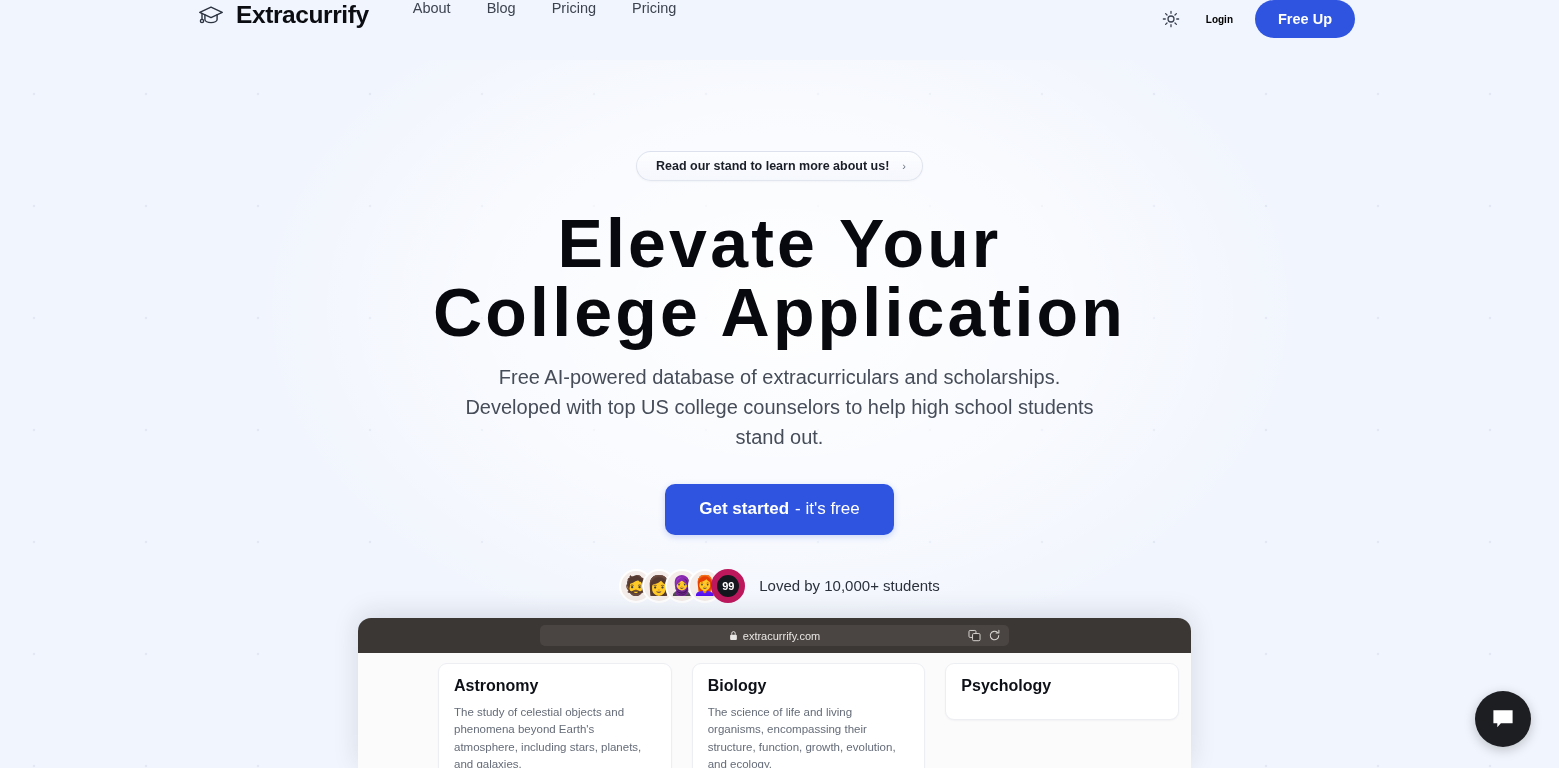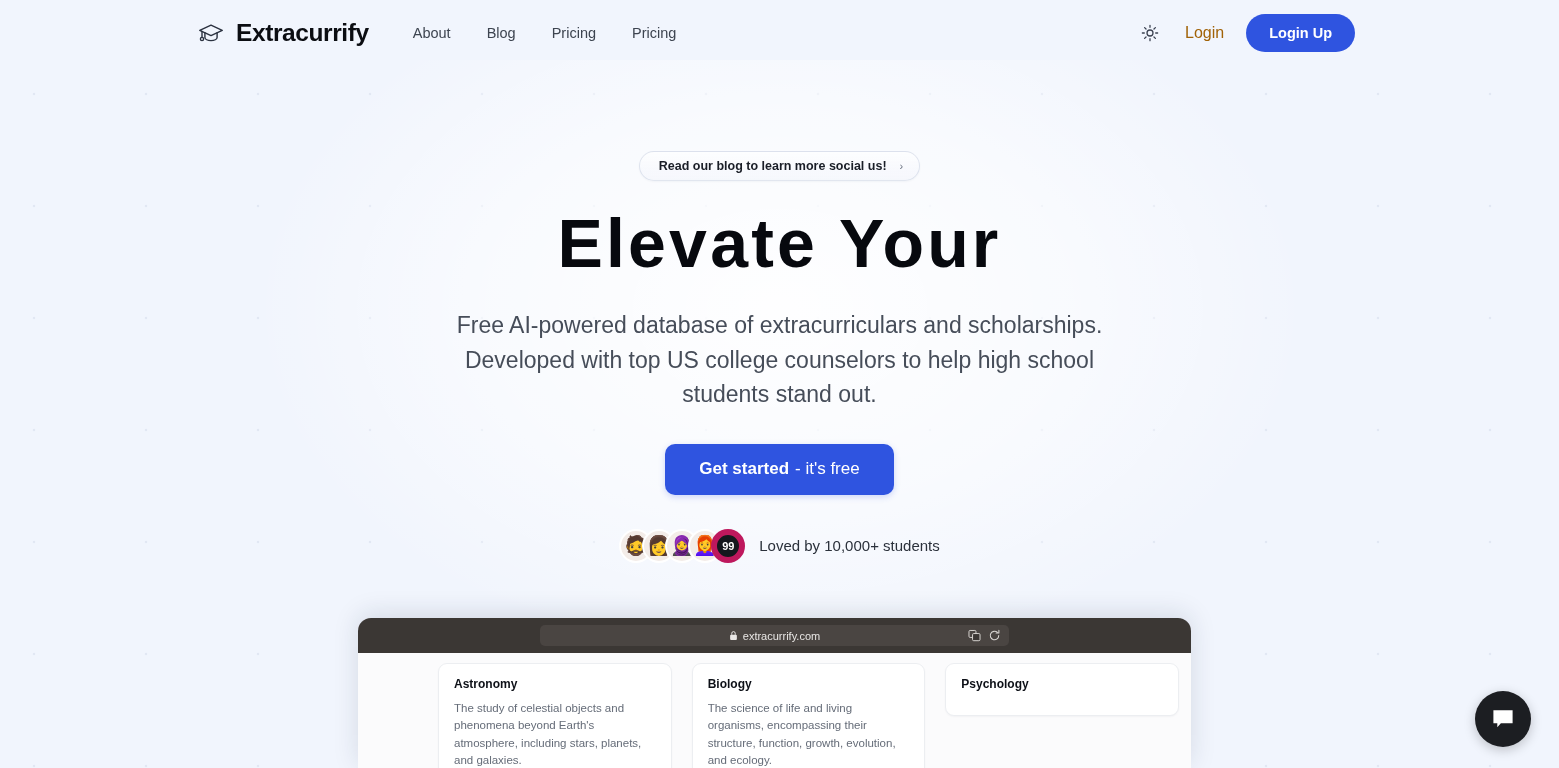--- a/index.html
+++ b/index.html
@@ -40,21 +40,21 @@
     pointer-events: none;
     z-index: 1;
   }
 
   #page { position: relative; z-index: 2; width: 1559px; height: 768px; }
 
   
   #site-header {
     height: 66px;
     display: flex;
-    align-items: center;
+    align-items: flex-start;
     padding: 0 204px 0 196px;
   }
 
   #brand { display: flex; align-items: center; gap: 10px; text-decoration: none; }
   #cap-icon { width: 30px; height: 30px; display: block; flex: none; }
   #brand-name {
     font-size: 24.5px;
     font-weight: bold;
     color: #0b0d12;
     letter-spacing: -0.4px;
@@ -72,23 +72,23 @@
   #header-right { margin-left: auto; display: flex; align-items: center; gap: 22px; }
 
   #theme-toggle {
     width: 26px; height: 26px;
     display: flex; align-items: center; justify-content: center;
     background: none; border: none; cursor: pointer;
   }
   #sun-icon { width: 18px; height: 18px; display: block; }
 
   #login-link {
-    font-size: 16px;
-    font-weight: 400;
-    color: #a16207;
+    font-size: 10px;
+    font-weight: 700;
+    color: #000000;
     text-decoration: none;
     white-space: nowrap;
   }
 
   #signup-button {
     background: #2f54e0;
     color: #ffffff;
     font-size: 14.5px;
     font-weight: bold;
     border: none;
@@ -129,23 +129,23 @@
     margin-top: 28px;
     font-size: 68px;
     font-weight: bold;
     line-height: 1.02;
     color: #07090e;
     letter-spacing: 3.2px;
   }
   .hero-title-line { display: block; }
 
   #hero-subtitle {
-    margin: 30px auto 0;
+    margin: 14px auto 0;
     width: 660px;
-    font-size: 23px;
+    font-size: 20px;
     line-height: 1.5;
     color: #464d59;
   }
 
   #cta-button {
     margin-top: 32px;
     background: #2f54e0;
     border: none;
     border-radius: 10px;
     padding: 0 34px;
@@ -250,21 +250,21 @@
   }
   .subject-card {
     flex: 1;
     background: #ffffff;
     border: 1px solid #eceef1;
     border-radius: 9px;
     padding: 13px 15px 15px;
     box-shadow: 0 1px 2px rgba(25,35,60,0.04);
   }
   .subject-title {
-    font-size: 12px;
+    font-size: 16px;
     font-weight: bold;
     color: #0d1017;
     margin-bottom: 9px;
   }
   .subject-desc {
     font-size: 11.5px;
     line-height: 1.5;
     color: #656c78;
   }
 
@@ -314,34 +314,35 @@
     <div id="header-right">
       <button id="theme-toggle">
         <svg id="sun-icon" viewBox="0 0 24 24" fill="none">
           <circle cx="12" cy="12" r="4" stroke="#3a4150" stroke-width="1.7"></circle>
           <g stroke="#3a4150" stroke-width="1.7" stroke-linecap="round">
             <path d="M12 1.8v2.6M12 19.6v2.6M1.8 12h2.6M19.6 12h2.6M4.8 4.8l1.9 1.9M17.3 17.3l1.9 1.9M19.2 4.8l-1.9 1.9M6.7 17.3l-1.9 1.9"></path>
           </g>
         </svg>
       </button>
       <a id="login-link" href="#">Login</a>
-      <button id="signup-button">Login Up</button>
+      <button id="signup-button">Free Up</button>
     </div>
 
   </header>
 
   <section id="hero">
 
     <div id="blog-banner">
-      <span id="blog-banner-text">Read our blog to learn more social us!</span>
+      <span id="blog-banner-text">Read our stand to learn more about us!</span>
       <span id="blog-banner-chevron">›</span>
     </div>
 
     <h1 id="hero-title">
       <span class="hero-title-line">Elevate Your</span>
+      <span class="hero-title-line">College Application</span>
     </h1>
 
     <p id="hero-subtitle">Free AI-powered database of extracurriculars and scholarships. Developed with top US college counselors to help high school students stand out.</p>
 
     <button id="cta-button">
       <span id="cta-strong">Get started</span>
       <span id="cta-rest">- it's free</span>
     </button>
 
     <div id="social-proof">

